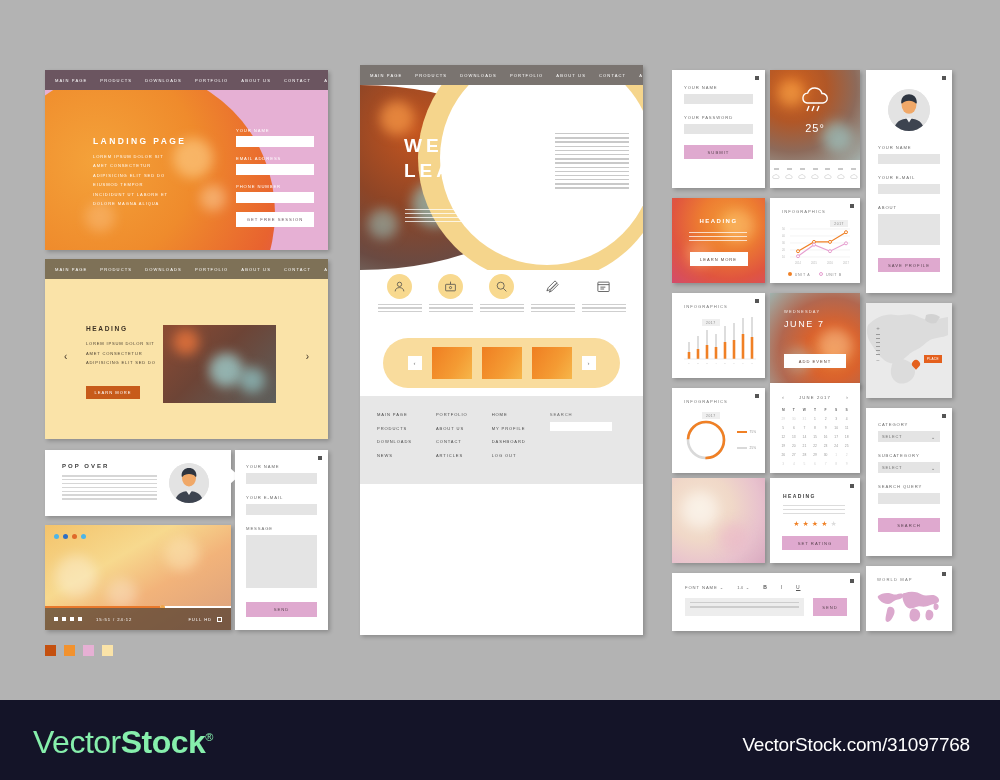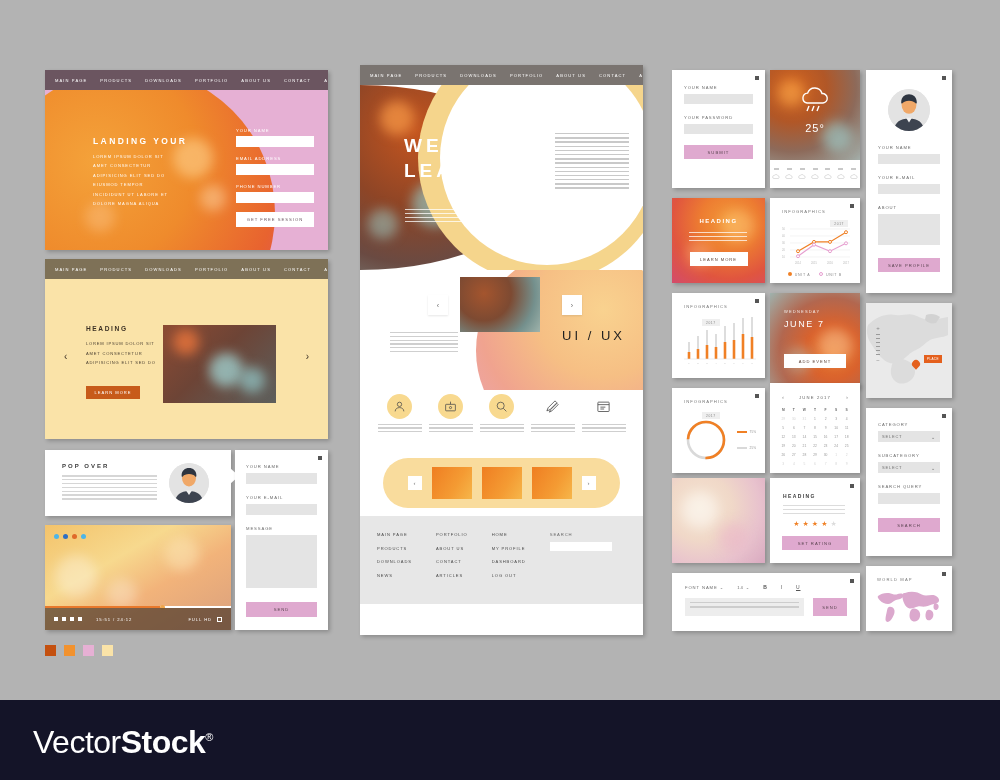--- a/index.html
+++ b/index.html
@@ -228,21 +228,21 @@
             justify-content:space-between; padding:0 4px; font-size:4px; letter-spacing:.8px; color:#707070;}
   .sc-sel .cv { font-size:5px; color:#666;}
   .sc-body .fld { background:#e4e4e4; height:11px; width:100%; margin-bottom:14px;}
   .sc-body .go { height:14px; }
 
   #world { left:866px; top:566px; width:86px; height:65px; }
   .wm-title { position:absolute; left:11px; top:11px; font-size:4.2px; letter-spacing:1.1px; color:#7a7a7a; text-transform:uppercase;}
 
   
   #wm { position:absolute; left:0; top:700px; width:1000px; height:80px; background:#141428; }
-  #wm .logo { position:absolute; left:33px; top:24px; color:#ffffff; font-size:32px; letter-spacing:-.5px; }
+  #wm .logo { position:absolute; left:33px; top:24px; color:#86efac; font-size:32px; letter-spacing:-.5px; }
   #wm .logo b { font-weight:700; }
   #wm .logo sup { font-size:11px; vertical-align:super; }
   #wm .url { position:absolute; right:30px; top:34px; color:#fff; font-size:19px; letter-spacing:-.2px;}
 </style>
 </head>
 <body>
 
 <div class="stage">
 
   <div class="card" id="panel-landing">
@@ -254,21 +254,21 @@
       <span class="nitem">About Us</span>
       <span class="nitem">Contact</span>
       <span class="nitem">Articles</span>
 
     </div>
     <div class="landing-body">
       <div class="landing-circle"></div>
       <div class="bokeh" style="left:128px;top:48px;width:40px;height:40px;background:rgba(255,215,150,.55);"></div>
       <div class="bokeh" style="left:155px;top:95px;width:26px;height:26px;background:rgba(255,225,180,.45);"></div>
       <div class="bokeh" style="left:40px;top:112px;width:30px;height:30px;background:rgba(255,210,160,.35);"></div>
-      <div class="landing-title">LANDING YOUR</div>
+      <div class="landing-title">LANDING PAGE</div>
       <div class="landing-copy">
         <div>LOREM IPSUM DOLOR SIT</div>
         <div>AMET CONSECTETUR</div>
         <div>ADIPISICING ELIT SED DO</div>
         <div>EIUSMOD TEMPOR</div>
         <div>INCIDIDUNT UT LABORE ET</div>
         <div>DOLORE MAGNA ALIQUA</div>
       </div>
       <div class="landing-form">
         <span class="lbl">YOUR NAME</span>
@@ -423,35 +423,20 @@
         <span></span>
           <span></span>
           <span></span>
           <span></span>
           <span></span>
           <span></span>
           <span></span>
       </div>
     </div>
 
-    <div class="main-slider">
-      <div class="ms-blob"></div>
-      <div class="ms-img"></div>
-      <div class="ms-ar" style="left:68px;top:25px;">‹</div>
-      <div class="ms-ar" style="left:202px;top:25px;">›</div>
-      <div class="ms-uiux">UI / UX</div>
-      <div class="ms-copy">
-        <span></span>
-          <span></span>
-          <span></span>
-          <span></span>
-          <span></span>
-          <span></span>
-      </div>
-    </div>
 
     <div class="main-icons">
       <div class="icn-col">
         <div class="icn-circ">
           <svg width="13" height="13" viewBox="0 0 24 24" fill="none" stroke="#4a4a4a" stroke-width="1.4">
               <circle cx="12" cy="8" r="4"></circle>
               <path d="M4 21c0-4.4 3.6-7 8-7s8 2.6 8 7"></path>
             </svg>
         </div>
         <div class="txt">
@@ -917,13 +902,14 @@
         <path d="M108 44c4-1 8 1 10 5 2 5 0 11-4 14-3 3-8 2-10-2-2-5-1-11 1-15 1-1 2-2 3-2z"></path>
         <path d="M122 30c3 0 6 2 7 5 1 4-1 8-4 9-3 1-6-2-6-6 0-3 1-8 3-8z"></path>
       </g>
     </svg>
   </div>
 
 </div>
 
 <div id="wm">
   <div class="logo"><span>Vector</span><b>Stock</b><sup>®</sup></div>
+  <div class="url">VectorStock.com/31097768</div>
 </div>
 
 </body></html>

